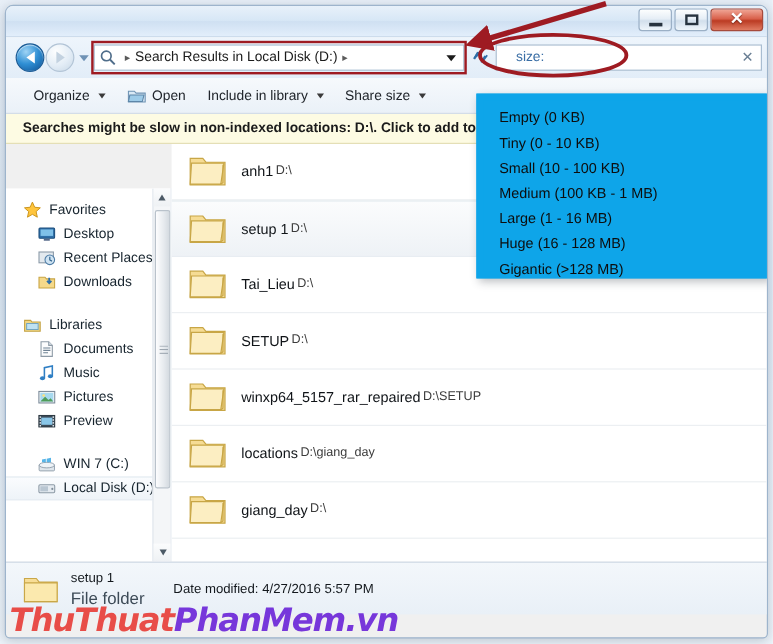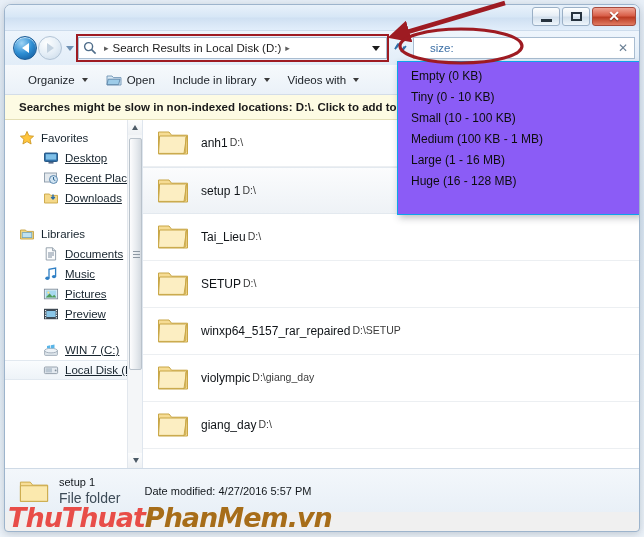--- a/index.html
+++ b/index.html
@@ -193,28 +193,29 @@
   #body { position: relative; height: 348px; display: flex; }
 
   #sidebar {
     position: relative;
     width: 138px; flex: none;
     background: #ffffff;
     border-right: 1px solid #dfe6ee;
     padding-top: 8px;
     font-size: 11.5px; color: #17242e;
     overflow: hidden;
+    margin-top: 37px;
   }
   .nav-group { margin-bottom: 4px; }
   .nav-row {
     display: flex; align-items: center; gap: 6px;
     height: 20px; padding-left: 14px;
     cursor: pointer; white-space: nowrap;
   }
-  .nav-row.child { padding-left: 38px; text-decoration: underline; }
+  .nav-row.child { padding-left: 26px; }
   .nav-row.selected {
     background: linear-gradient(180deg,#fafcfe 0%,#eef3f8 100%);
     border-top: 1px solid #e2e9f0;
     border-bottom: 1px solid #e2e9f0;
   }
   .nav-spacer { height: 12px; }
   .ico { width: 16px; height: 16px; flex: none; display:block; }
 
   #sb-scroll {
     position: absolute; right: 0; top: 0;
@@ -279,24 +280,24 @@
   }
   #details-icon { width: 30px; height: 28px; flex: none; margin-right: 10px; }
   #details-cols { display: flex; gap: 24px; align-items: center; }
   .det-block { display: flex; flex-direction: column; gap: 2px; }
   .det-primary { font-size: 11px; color: #13181d; white-space: nowrap; }
   .det-secondary { font-size: 14px; color: #3d4band; color: #3d4b57; white-space: nowrap; }
 
   
   #size-dropdown {
     position: absolute;
-    left: 392px; top: 56px;
+    left: 392px; top: 73px;
     width: 244px; height: 154px;
-    background: #8b5cf6;
-    border: 1px solid #0ea5e9;
+    background: #0ea5e9;
+    border: 6px solid #0ea5e9;
     box-shadow: 2px 3px 7px rgba(40,50,60,0.3);
     z-index: 40;
     padding-top: 3px;
   }
   .sz-item {
     height: 21px;
     display: flex; align-items: center;
     padding-left: 13px;
     font-size: 12px; color: #0d0d0d;
     white-space: nowrap;
@@ -318,21 +319,21 @@
     font-family: "DejaVu Sans", sans-serif;
     font-size: 27px;
     font-weight: bold;
     font-style: italic;
     letter-spacing: -1px;
     white-space: nowrap;
     pointer-events: none;
     user-select: none;
   }
   .wm-red { color: #e8403a; opacity: 0.92; }
-  .wm-blue { color: #a16207; opacity: 0.92; }
+  .wm-blue { color: #6d28d9; opacity: 0.92; }
 </style>
 </head>
 <body>
 
 <div id="desktop">
   <div class="ghost" style="left:14px;  top:14px;">Change</div>
   <div class="ghost" style="left:120px; top:14px;">File list</div>
   <div class="ghost" style="left:240px; top:14px;">Heading</div>
   <div class="ghost" style="left:330px; top:14px;">Organize</div>
   <div class="ghost" style="left:430px; top:14px;">New folder</div>
@@ -407,21 +408,21 @@
         <path d="M1 3 h5 l1.4 1.6 H15 V12 H1 Z" fill="#d9e9f5" stroke="#6e93b4" stroke-width="0.9"></path>
         <path d="M2.2 6.2 H14 L12.6 11.6 H1 Z" fill="#9dcbe8" stroke="#5d86a8" stroke-width="0.9"></path>
       </svg>
       <span>Open</span>
     </div>
     <div class="tb-item">
       <span>Include in library</span>
       <div class="tb-caret"></div>
     </div>
     <div class="tb-item">
-      <span>Videos with</span>
+      <span>Share size</span>
       <div class="tb-caret"></div>
     </div>
   </div>
 
   <div id="notify">
     <span>Searches might be slow in non-indexed locations: D:\. Click to add to in</span>
   </div>
 
   <div id="body">
 
@@ -604,21 +605,21 @@
             <span class="file-path">D:\SETUP</span>
           </div>
         </div>
         <div class="file-row">
   <svg class="file-icon" viewBox="0 0 32 30">
     <path d="M1.5 4 h10.5 l2.6 3.2 H30.5 V26 H1.5 Z" fill="#f6dc94" stroke="#c8a646" stroke-width="1"></path>
     <path d="M2.6 8 h27 L27 25.4 H1.5 Z" fill="#fceec2" stroke="#c8a646" stroke-width="1"></path>
     <path d="M26.6 25.6 l2.2 -1.4 v-15" fill="none" stroke="#c8a646" stroke-width="1"></path>
   </svg>
           <div class="file-meta">
-            <span class="file-name">violympic</span>
+            <span class="file-name">locations</span>
             <span class="file-path">D:\giang_day</span>
           </div>
         </div>
         <div class="file-row">
   <svg class="file-icon" viewBox="0 0 32 30">
     <path d="M1.5 4 h10.5 l2.6 3.2 H30.5 V26 H1.5 Z" fill="#f6dc94" stroke="#c8a646" stroke-width="1"></path>
     <path d="M2.6 8 h27 L27 25.4 H1.5 Z" fill="#fceec2" stroke="#c8a646" stroke-width="1"></path>
     <path d="M26.6 25.6 l2.2 -1.4 v-15" fill="none" stroke="#c8a646" stroke-width="1"></path>
   </svg>
           <div class="file-meta">
@@ -649,20 +650,21 @@
   </div>
 
   <div id="size-dropdown">
 
   <div class="sz-item">Empty (0 KB)</div>
       <div class="sz-item">Tiny (0 - 10 KB)</div>
       <div class="sz-item">Small (10 - 100 KB)</div>
       <div class="sz-item">Medium (100 KB - 1 MB)</div>
       <div class="sz-item">Large (1 - 16 MB)</div>
       <div class="sz-item">Huge (16 - 128 MB)</div>
+      <div class="sz-item">Gigantic (&gt;128 MB)</div>
     </div>
 
 </div>
 
 <svg id="annot-layer" width="644" height="537" viewBox="0 0 644 537">
   <defs>
     <marker id="arrowhead" markerWidth="5" markerHeight="5" refX="1.2" refY="2.5" orient="auto">
       <path d="M0,0 L5,2.5 L0,5 Z" fill="#9e1b22"></path>
     </marker>
   </defs>

